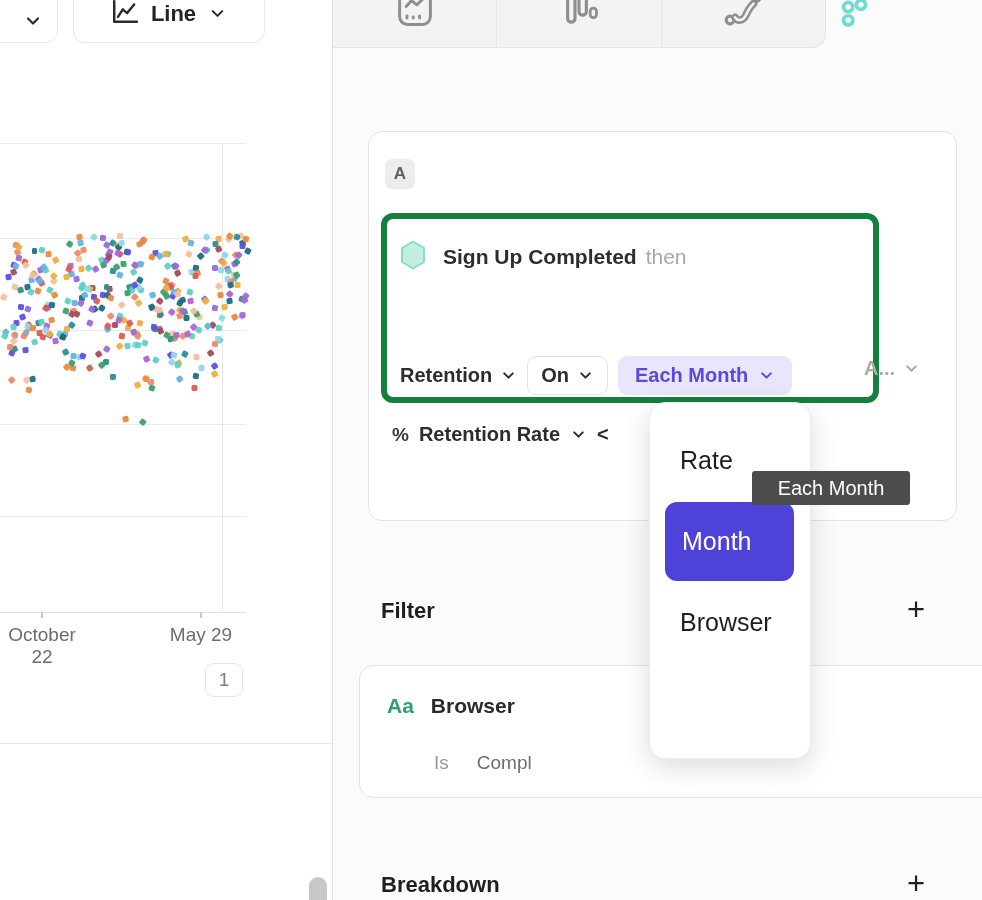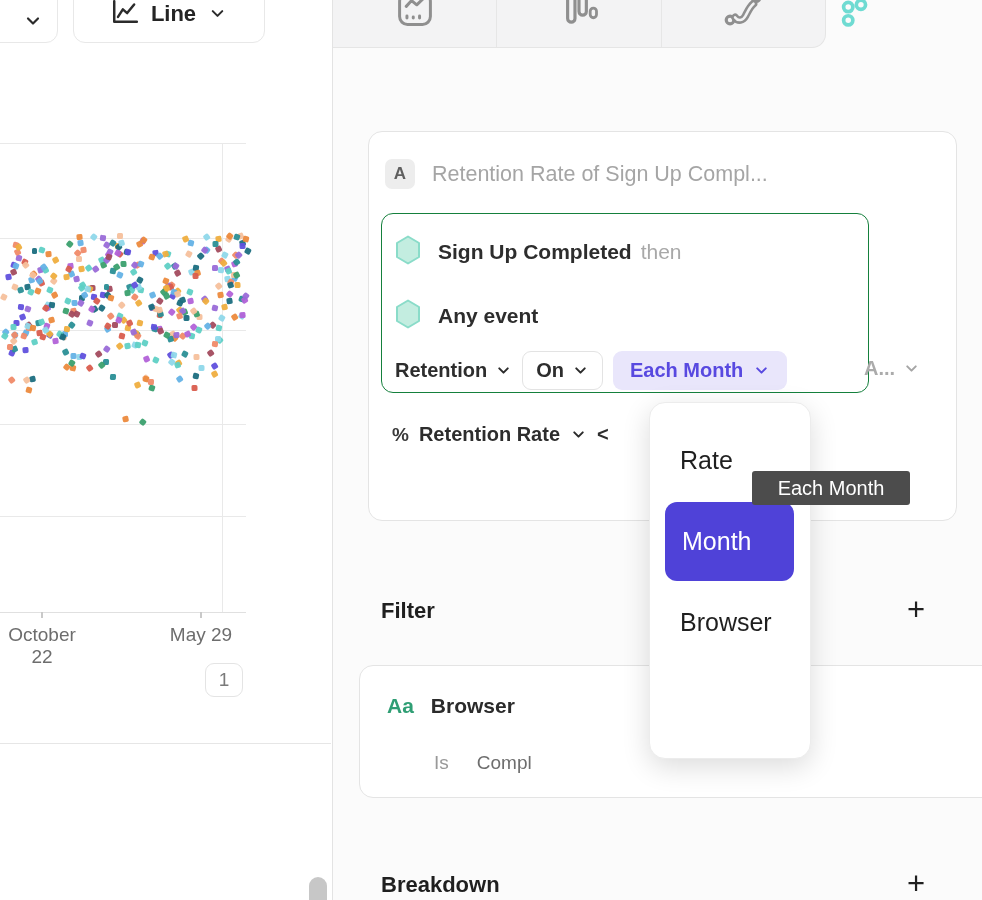--- a/index.html
+++ b/index.html
@@ -33,21 +33,21 @@
   .tab{flex:1;display:flex;align-items:flex-start;justify-content:center;overflow:hidden;}
   .tab + .tab{border-left:1px solid #e6e6e6;}
   .tab svg{margin-top:-12px;}
   #tab-active-icon{left:506px;top:0px;}
 
   .card{background:#fff;border:1px solid #e4e4e4;border-radius:14px;box-sizing:border-box;position:absolute;}
   #query-card{left:35px;top:131px;width:589px;height:390px;}
   #query-badge{left:16px;top:27px;width:30px;height:30px;background:#ededed;border-radius:7px;
     display:flex;align-items:center;justify-content:center;font-size:17px;font-weight:700;color:#5f5f5f;}
   #query-title{left:63px;top:30px;font-size:21.5px;font-weight:500;color:#a5a5a5;}
-  #events-card{left:12px;top:81px;width:486px;height:178px;border:1px solid #15803d;border-radius:12px;background:#fff;}
+  #events-card{left:12px;top:81px;width:486px;height:178px;border:6px solid #15803d;border-radius:12px;background:#fff;}
   .ev-row{position:absolute;left:13px;display:flex;align-items:center;gap:17px;}
   .ev-name{font-size:21px;font-weight:600;color:#2d2d2d;}
   .ev-suffix{font-size:21px;font-weight:500;color:#a8a8a8;margin-left:-8px;}
   #ctrl-row{position:absolute;left:13px;top:137px;display:flex;align-items:center;gap:10px;}
   .ctrl-txt{font-size:20px;font-weight:600;color:#2d2d2d;display:flex;align-items:center;gap:8px;}
   #on-btn{border:1px solid #e3e3e3;border-radius:9px;padding:7px 13px;display:flex;align-items:center;gap:8px;
     font-size:20px;font-weight:600;color:#2d2d2d;background:#fff;}
   #interval-chip{background:#e9e6fb;border-radius:9px;padding:8px 17px;display:flex;align-items:center;gap:10px;
     font-size:20px;font-weight:600;color:#5849e0;}
   #extra-dd{left:495px;top:225px;display:flex;align-items:center;gap:8px;font-size:20px;font-weight:600;color:#ababab;}
@@ -504,40 +504,30 @@
       <span>
       <svg width="30" height="28" viewBox="0 0 26 24" fill="none">
         <circle cx="8" cy="6" r="4" stroke="#6fdbd2" stroke-width="3.2"></circle>
         <circle cx="19" cy="4" r="4" stroke="#6fdbd2" stroke-width="3.2"></circle>
         <circle cx="8" cy="17.5" r="4" stroke="#6fdbd2" stroke-width="3.2"></circle>
       </svg></span>
     </div>
 
     <div id="query-card" class="card">
       <div id="query-badge" class="abs">A</div>
-      <div id="query-title" class="abs">Retention Rate of Sign Up Compl...</div>
 
       <div id="events-card" class="abs">
         <div class="ev-row" style="top:21px;">
           <span>
             <svg width="26" height="30" viewBox="0 0 26 30">
                 <polygon points="13,1.5 24,8 24,22 13,28.5 2,22 2,8" fill="#c3ede0" stroke="#8adcc9" stroke-width="2" stroke-linejoin="round"></polygon>
               </svg>
           </span>
           <span class="ev-name">Sign Up Completed</span>
           <span class="ev-suffix">then</span>
-        </div>
-        <div class="ev-row" style="top:85px;">
-          <span>
-            <svg width="26" height="30" viewBox="0 0 26 30">
-                <polygon points="13,1.5 24,8 24,22 13,28.5 2,22 2,8" fill="#c3ede0" stroke="#8adcc9" stroke-width="2" stroke-linejoin="round"></polygon>
-              </svg>
-          </span>
-          <span class="ev-name">Any event</span>
-          <span class="ev-suffix"></span>
         </div>
 
         <div id="ctrl-row">
           <span class="ctrl-txt">
             <span>Retention</span>
             <span class="chev" style="color:#2b2b2b;">
               <svg width="17" height="17" viewBox="0 0 24 24" fill="none">
                   <polyline points="6,9 12,15 18,9" stroke="currentColor" stroke-width="2.8" stroke-linecap="round" stroke-linejoin="round"></polyline>
                 </svg>
             </span>

